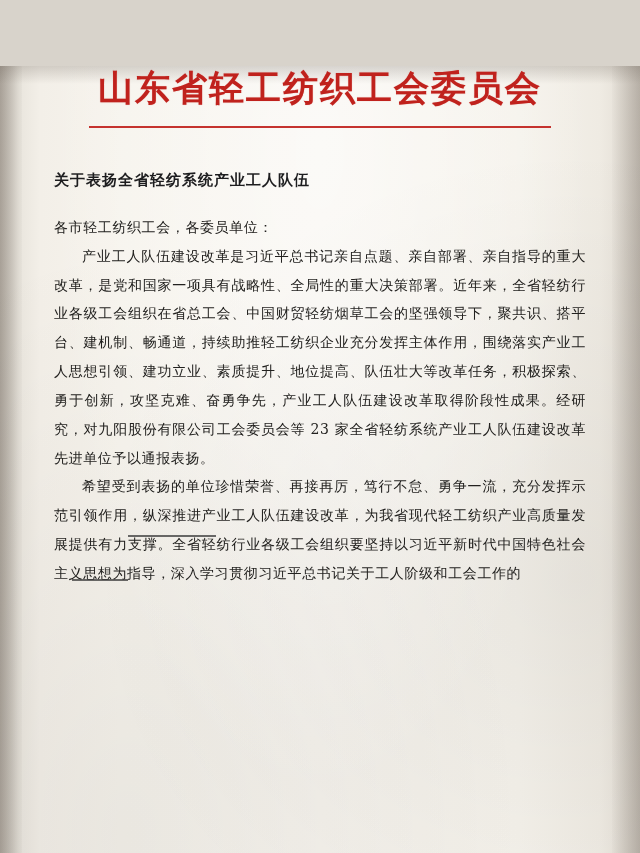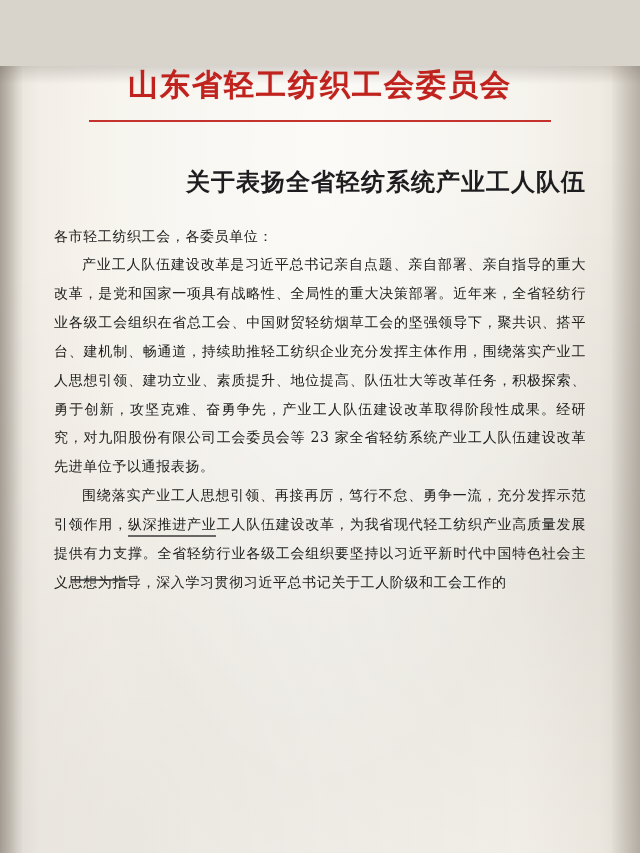--- a/index.html
+++ b/index.html
@@ -65,37 +65,37 @@
     padding: 0 54px;
     box-sizing: border-box;
     height: 100%;
   }
 
   .masthead {
     margin-top: 66px;
     text-align: center;
     color: #c0221d;
     font-weight: bold;
-    font-size: 30px;
+    font-size: 35px;
     letter-spacing: 2px;
     line-height: 1.25;
     text-shadow: 0 0 1px rgba(192,34,29,0.4);
   }
   .masthead-rule {
     margin: 16px auto 0 auto;
     width: 462px;
     height: 2.5px;
     background: #c0221d;
     opacity: 0.92;
   }
 
   .doc-title {
     margin-top: 40px;
-    text-align: right;
-    font-size: 24px;
+    text-align: left;
+    font-size: 15px;
     font-weight: bold;
     line-height: 1.65;
     color: #1d1d1f;
     letter-spacing: 1px;
   }
 
   .body-text {
     margin-top: 20px;
     font-size: 14px;
     line-height: 2.06;
@@ -134,20 +134,20 @@
     <div class="masthead">山东省轻工纺织工会委员会</div>
     <div class="masthead-rule"></div>
 
     <div class="doc-title">
       <div>关于表扬全省轻纺系统产业工人队伍</div>
     </div>
 
     <div class="body-text">
       <p>各市轻工纺织工会，各委员单位：</p>
       <p class="indent">产业工人队伍建设改革是习近平总书记亲自点题、亲自部署、亲自指导的重大改革，是党和国家一项具有战略性、全局性的重大决策部署。近年来，全省轻纺行业各级工会组织在省总工会、中国财贸轻纺烟草工会的坚强领导下，聚共识、搭平台、建机制、畅通道，持续助推轻工纺织企业充分发挥主体作用，围绕落实产业工人思想引领、建功立业、素质提升、地位提高、队伍壮大等改革任务，积极探索、勇于创新，攻坚克难、奋勇争先，产业工人队伍建设改革取得阶段性成果。经研究，对九阳股份有限公司工会委员会等 23 家全省轻纺系统产业工人队伍建设改革先进单位予以通报表扬。</p>
-      <p class="indent">围绕落实产业工人思想引领、再接再厉，笃行不怠、勇争一流，充分发挥示范引领作用，纵深推进产业工人队伍建设改革，为我省现代轻工纺织产业高质量发展提供有力支撑。全省轻纺行业各级工会组织要坚持以习近平新时代中国特色社会主义思想为指导，深入学习贯彻习近平总书记关于工人阶级和工会工作的</p>
+      <p class="indent">希望受到表扬的单位珍惜荣誉、再接再厉，笃行不怠、勇争一流，充分发挥示范引领作用，纵深推进产业工人队伍建设改革，为我省现代轻工纺织产业高质量发展提供有力支撑。全省轻纺行业各级工会组织要坚持以习近平新时代中国特色社会主义思想为指导，深入学习贯彻习近平总书记关于工人阶级和工会工作的</p>
     </div>
 
     <div class="underline-mark mark-1"></div>
     <div class="underline-mark mark-2"></div>
 
   </div>
 </div>
 
 </body></html>

